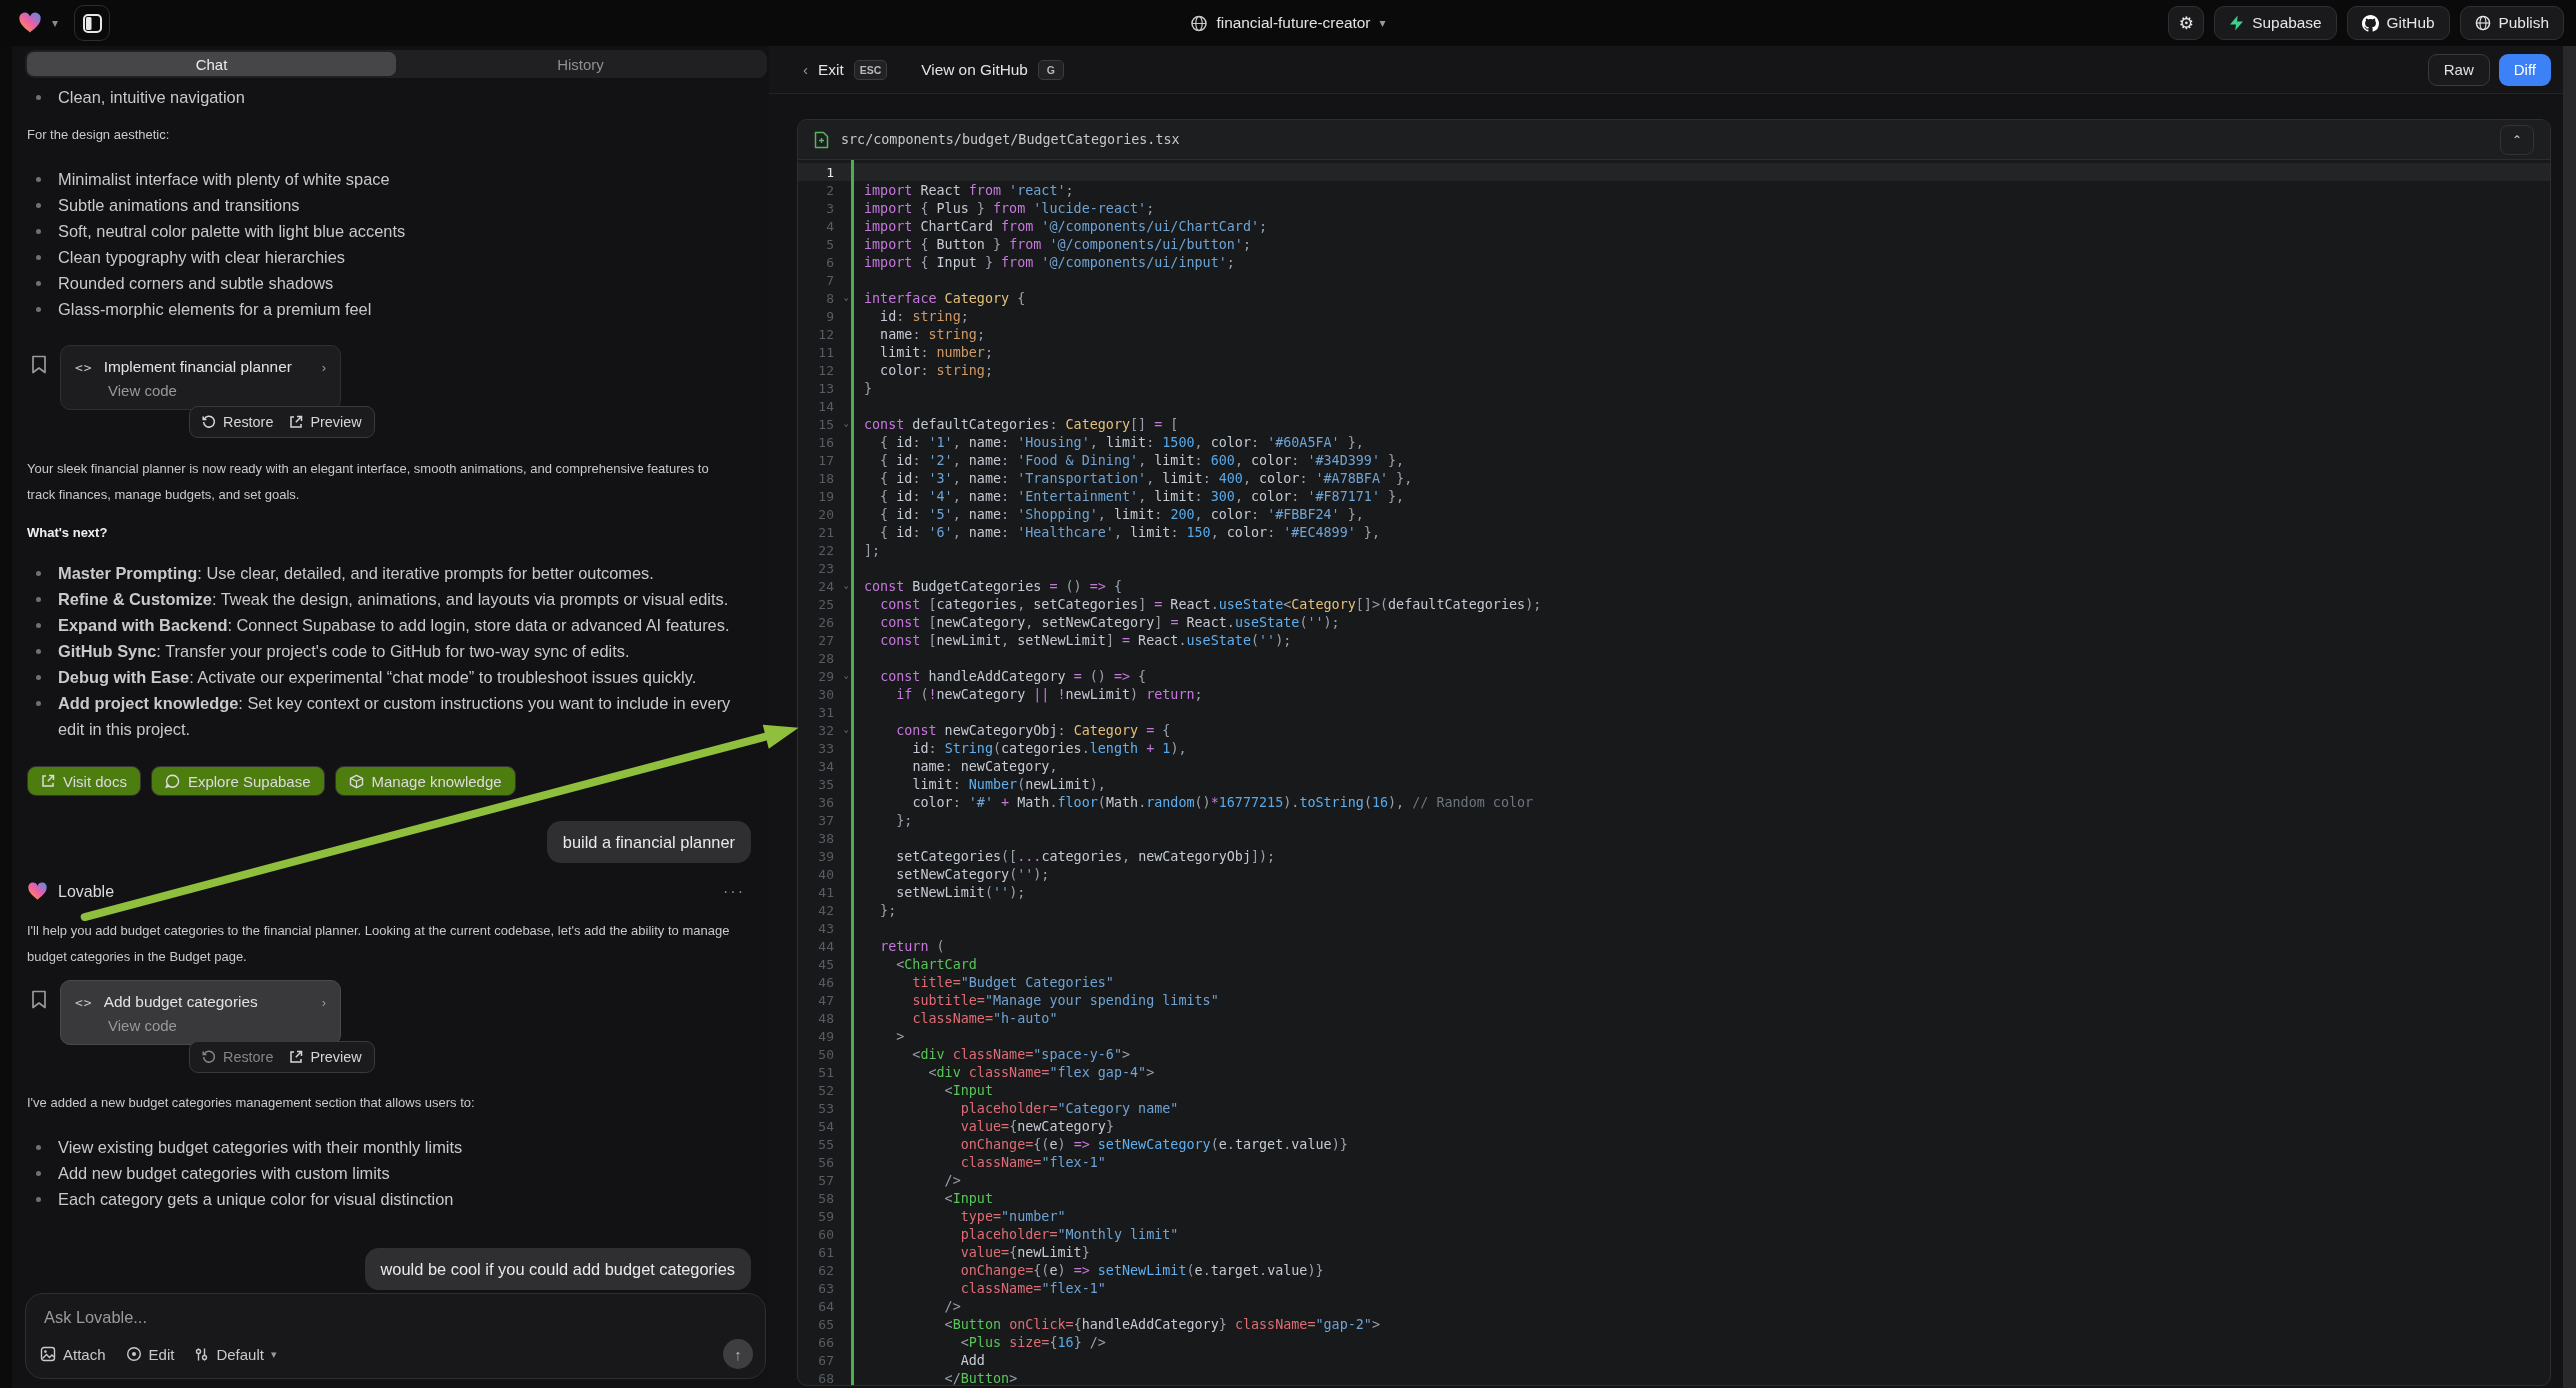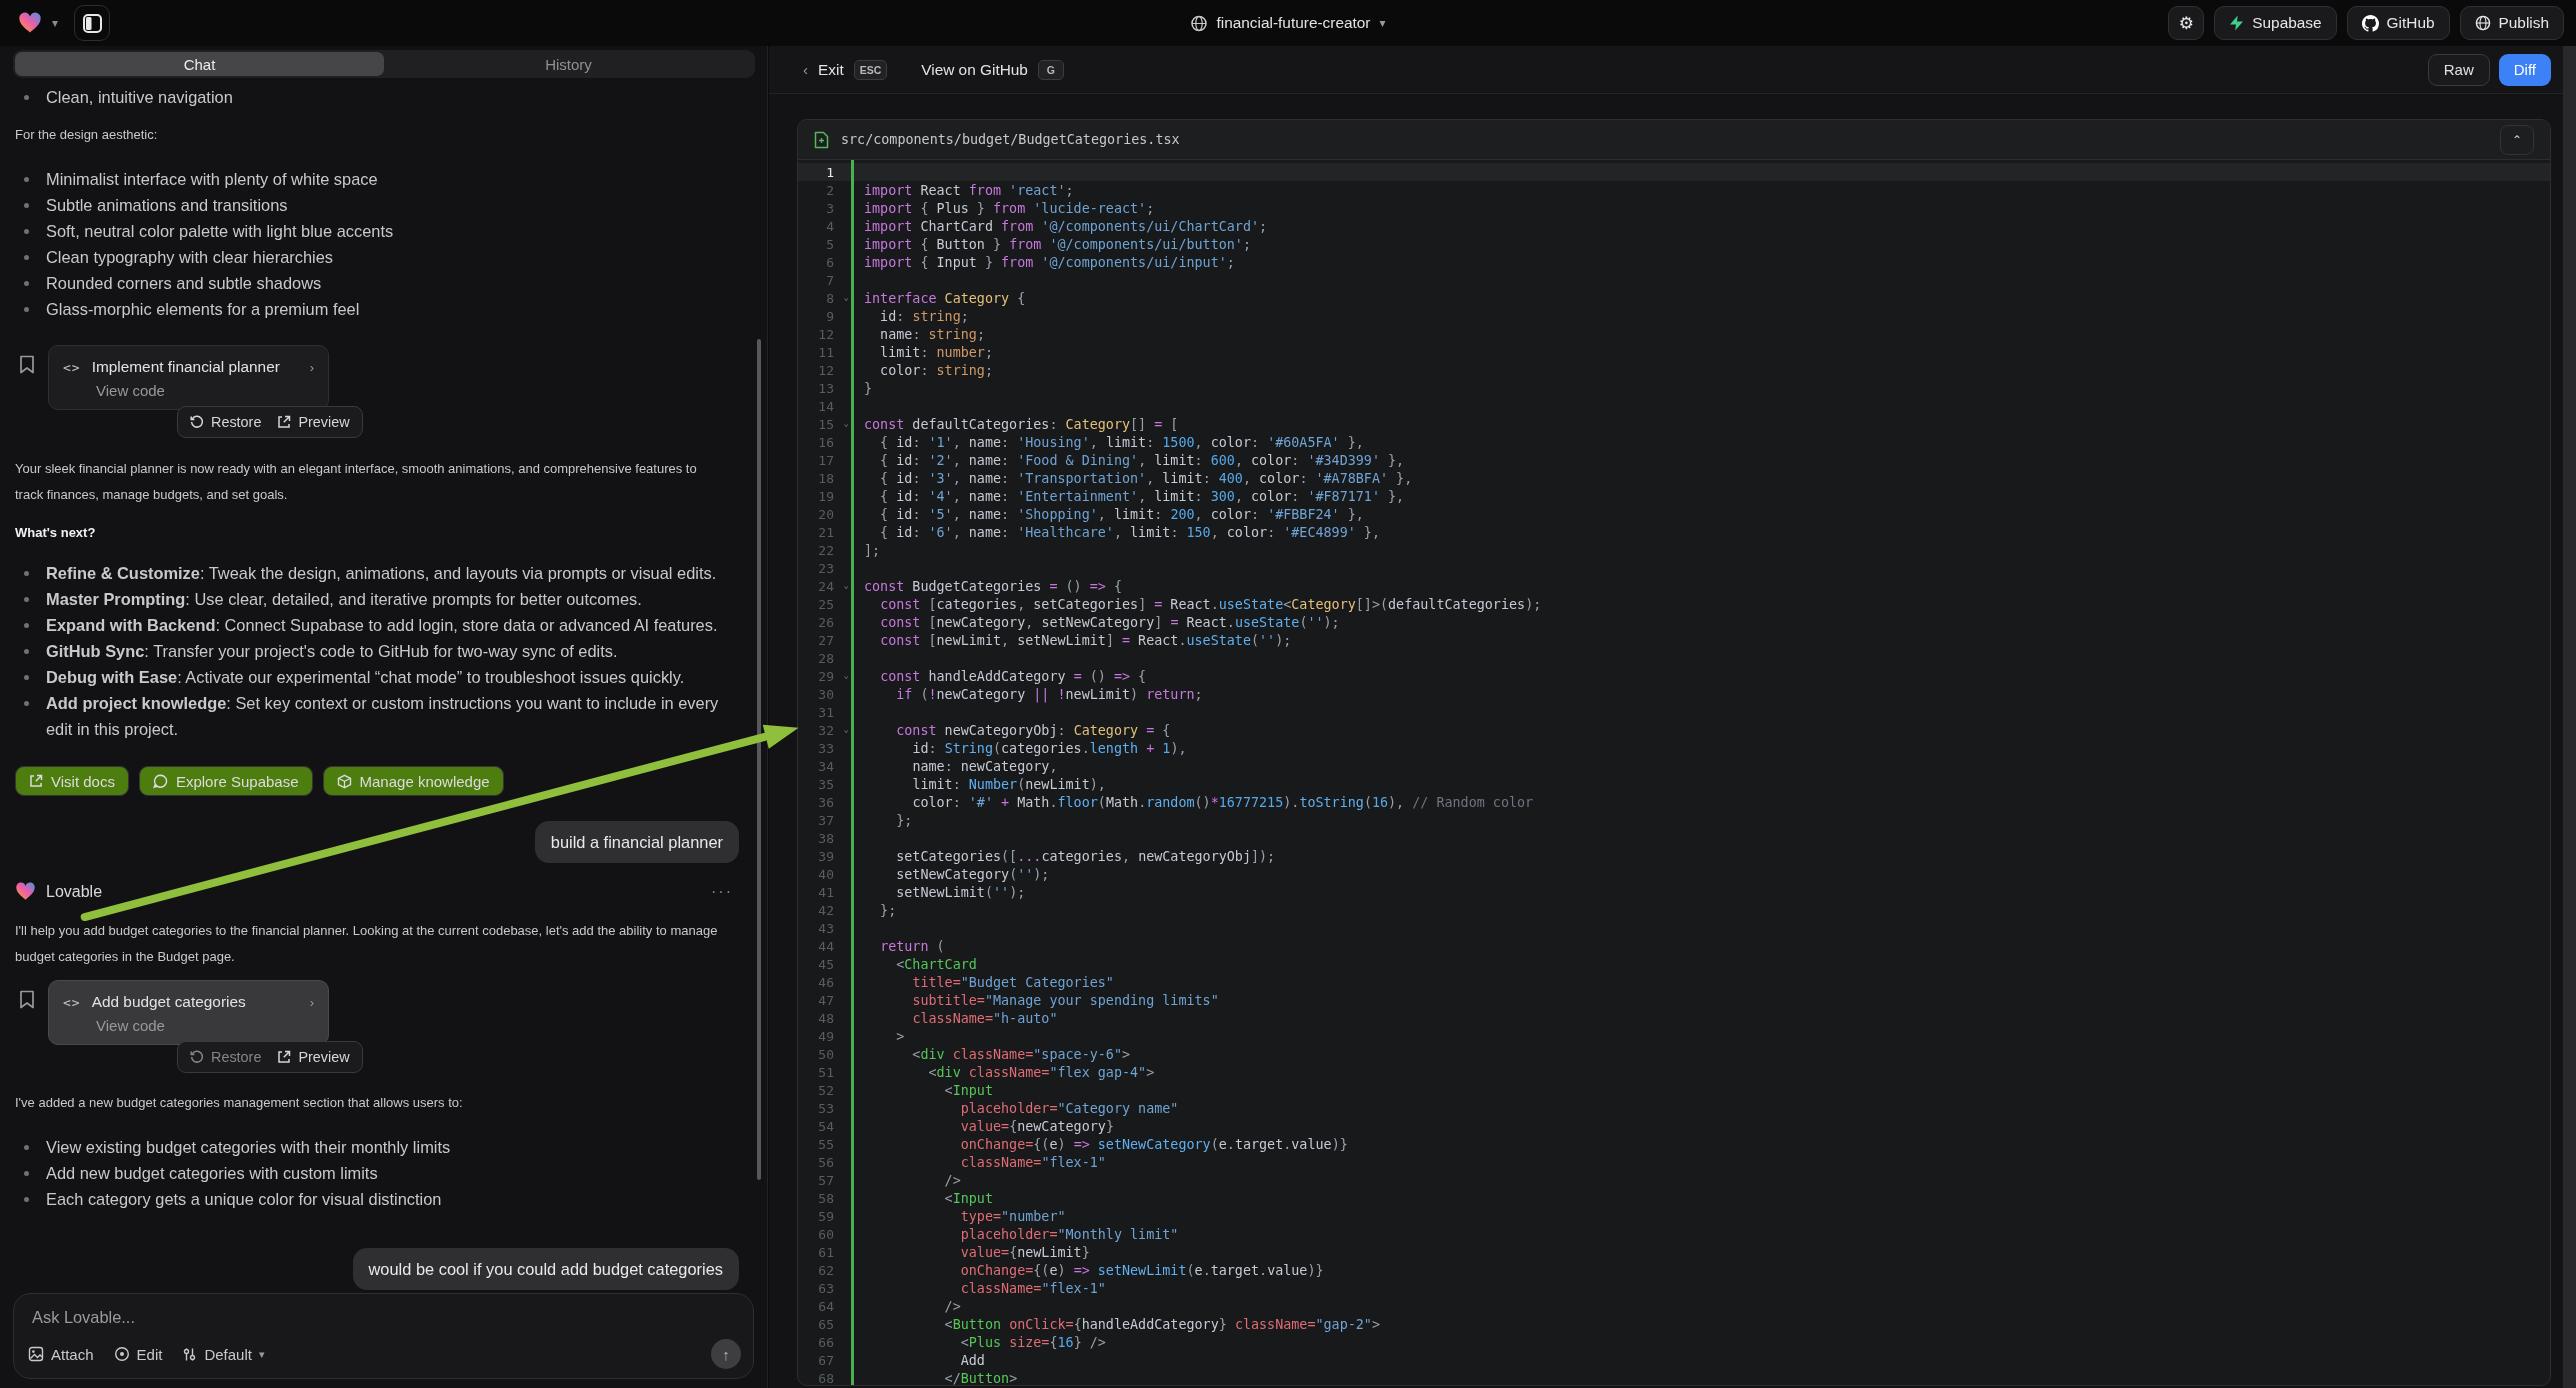--- a/index.html
+++ b/index.html
@@ -13,21 +13,21 @@
   .logo-chev { color:#8a8a8e; font-size:12px; }
   .panel-btn { width:36px; height:36px; border:1px solid #2e2e31; border-radius:10px; display:flex; align-items:center; justify-content:center; background:transparent; margin-left:6px; }
   .topbar-center { position:absolute; left:50%; transform:translateX(-50%); display:flex; align-items:center; gap:9px; }
   .project-title { font-size:15.4px; color:#e2e2e4; }
   .chev-down { color:#9a9a9e; font-size:12px; }
   .topbar-right { margin-left:auto; display:flex; align-items:center; gap:10px; padding-right:12px; }
   .tb-btn { height:34px; display:flex; align-items:center; gap:8px; padding:0 14px; background:#1a1a1d; border:1px solid #303033; border-radius:10px; color:#e6e6e8; font-size:15.4px; }
   .tb-btn.icon-only { width:36px; padding:0; justify-content:center; }
 
   
-  .chat-panel { position:absolute; left:0; top:46px; width:768px; bottom:0; background:#121214; border-right:1px solid #232326; }
+  .chat-panel { position:absolute; left:12px; top:46px; width:768px; bottom:0; background:#121214; border-right:1px solid #232326; }
   .tabbar { position:absolute; left:13px; right:12px; top:4px; height:28px; background:#202023; border-radius:9px; display:flex; padding:2px; }
   .tab { flex:1; display:flex; align-items:center; justify-content:center; font-size:15px; color:#8f8f94; border-radius:7px; }
   .tab.active { background:#464649; color:#ececee; }
   .chat-scroll { position:absolute; left:0; right:0; top:32px; bottom:95px; padding:0 26px 0 15px; overflow:hidden; }
   .chat-scrollbar { position:absolute; right:6px; top:293px; width:4px; height:841px; background:#57575c; border-radius:2px; }
 
   .para { font-size:13px; line-height:26px; color:#c9c9cb; max-width:739px; }
   .para b, .h-bold { color:#f1f1f3; font-weight:bold; }
   ul.blist { list-style:none; }
   ul.blist li { position:relative; padding-left:31px; font-size:16.4px; line-height:26px; color:#c9c9cb; }
@@ -210,22 +210,22 @@
           </span>
         </div>
       </div>
     </div>
 
     <div class="para" style="margin-top:37px; max-width:709px;">Your sleek financial planner is now ready with an elegant interface, smooth animations, and comprehensive features to track finances, manage budgets, and set goals.</div>
 
     <div class="para h-bold" style="margin-top:12px;">What's next?</div>
 
     <ul class="blist" style="margin-top:14px; max-width:739px;">
+      <li><b>Master Prompting</b><span>: Use clear, detailed, and iterative prompts for better outcomes.</span></li>
       <li><b>Refine &amp; Customize</b><span>: Tweak the design, animations, and layouts via prompts or visual edits.</span></li>
-      <li><b>Master Prompting</b><span>: Use clear, detailed, and iterative prompts for better outcomes.</span></li>
       <li><b>Expand with Backend</b><span>: Connect Supabase to add login, store data or advanced AI features.</span></li>
       <li><b>GitHub Sync</b><span>: Transfer your project's code to GitHub for two-way sync of edits.</span></li>
       <li><b>Debug with Ease</b><span>: Activate our experimental “chat mode” to troubleshoot issues quickly.</span></li>
       <li><b>Add project knowledge</b><span>: Set key context or custom instructions you want to include in every edit in this project.</span></li>
     </ul>
 
     <div class="chips" style="margin-top:24px;">
       <span class="chip">
         <svg width="14" height="14" viewBox="0 0 14 14">
             <path d="M5 2H2v10h10V9" fill="none" stroke="#dcdcde" stroke-width="1.5"></path>

